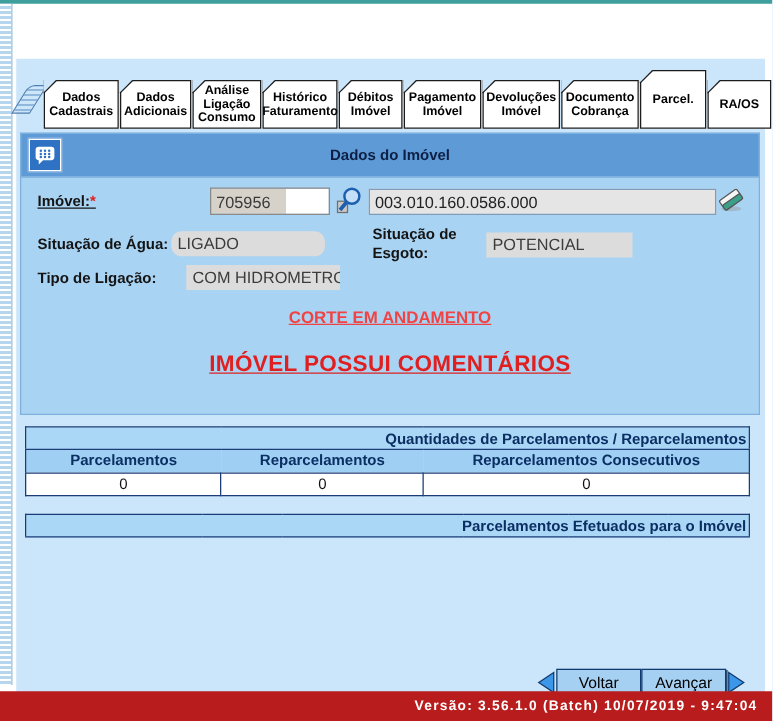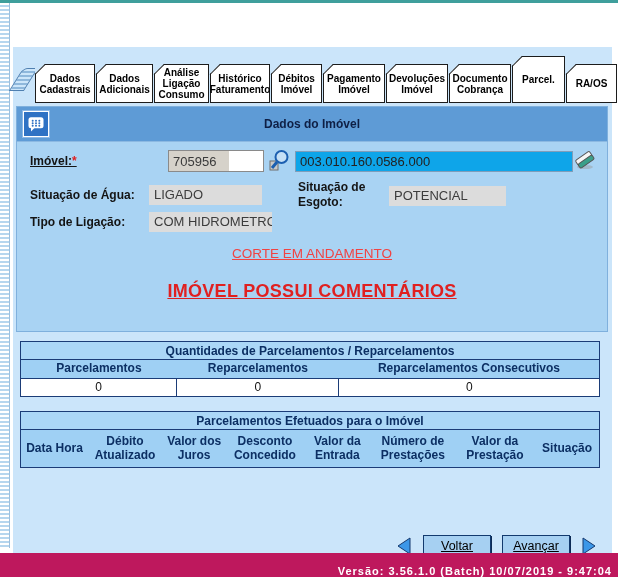--- a/index.html
+++ b/index.html
@@ -38,54 +38,54 @@
     font-size:12px; font-weight:bold; color:#0e1f45; }
   .panel-body { position:relative; height:189px; font-size:12px; }
   .flabel { position:absolute; font-weight:bold; color:#141414; }
   .req { color:#e02020; }
   .imovel-input { position:absolute; left:151px; top:8px; width:96px; height:22px;
     border:1px solid #8a8a8a; background:linear-gradient(90deg,#d6d2ca 0 64%,#ffffff 64%);
     font-family:"Liberation Sans",sans-serif; font-size:13px; color:#3a3a3a; padding:0 4px; }
   .icon-btn { position:absolute; width:24px; height:24px; background:transparent; border:none;
     cursor:pointer; padding:0; }
   .inscricao-input { position:absolute; left:278px; top:9px; width:278px; height:21px;
-    border:1px solid #7f9db9; background:#0ea5e9; font-family:"Liberation Sans",sans-serif;
+    border:1px solid #7f9db9; background:#e5e5e5; font-family:"Liberation Sans",sans-serif;
     font-size:13px; color:#222; padding:0 4px; }
   .gbox { position:absolute; height:20px; background:#dcdcdc; color:#3c3c3c; font-size:13px;
     padding:2px 5px; overflow:hidden; white-space:nowrap; }
-  .alert-link { position:absolute; left:0; right:0; text-align:center; text-decoration:underline; cursor:pointer; }
+  .alert-link { position:absolute; left:0; right:0; text-align:center; text-decoration:underline; cursor:pointer;font-weight:bold; }
   .corte { top:104px; color:#f04343; font-size:13.5px; }
   .coment { top:139px; color:#e02020; font-size:18px; font-weight:bold; letter-spacing:0.3px; }
 
   
   table { border-collapse:collapse; table-layout:fixed; }
   .qtable { position:absolute; left:7px; top:294px; width:580px; border:1px solid #1b3c77;
     font-size:12px; }
   .ptable { position:absolute; left:7px; top:364px; width:580px; border:1px solid #1b3c77;
     font-size:12px; }
   .ttitle { background:#abd7f7; border-bottom:1px solid #1b3c77; font-weight:bold; color:#0c2f63;
-    text-align:center; height:18px; padding:1px 2px; }
+    text-align:right; height:18px; padding:1px 2px; }
   .cols th { background:#9fd0f4; font-weight:bold; color:#0c2f63; text-align:center;
     padding:2px 2px; line-height:1.15; }
   .qtable tbody td { background:#ffffff; border:1px solid #1b3c77; text-align:center;
     height:18px; color:#111; }
   .ptable .cols th { height:38px; vertical-align:middle; }
   .nowrap { white-space:nowrap; }
 
   
-  .nav-buttons { position:absolute; right:14px; top:488px; display:flex; align-items:center; gap:11px;text-decoration:underline; }
+  .nav-buttons { position:absolute; right:14px; top:488px; display:flex; align-items:center; gap:0; }
   .btn { background:#a6d0f2; border:1px solid #123a6e; box-shadow:1px 1px 0 0 #0d2b55;
     color:#000; font-family:"Liberation Sans",sans-serif; font-size:12.5px; height:21px;
     min-width:68px; cursor:pointer; padding:1px 10px; }
   .arrow-btn { background:transparent; border:none; width:17px; height:20px; padding:0; cursor:pointer; }
   .divider { position:absolute; left:5px; top:516px; width:589px; height:2px; background:#1c3c5e; }
   .cancel-btn { position:absolute; left:20px; top:521px; }
-  .footer { position:absolute; left:0; bottom:0; width:618px; height:24px; background:#be185d;
+  .footer { position:absolute; left:0; bottom:0; width:618px; height:24px; background:#b91c1c;
     color:#ffffff; font-size:11px; font-weight:bold; letter-spacing:1px; display:flex;
-    align-items:flex-end; justify-content:flex-end; padding-right:6px; }
+    align-items:center; justify-content:flex-end; padding-right:12px; }
 </style>
 </head>
 <body>
 
 <div class="page">
   <div class="top-line"></div>
   <div class="left-rail"></div>
 
   <div class="content">
 
@@ -168,21 +168,21 @@
           <svg width="24" height="24" viewBox="0 0 24 24">
             <ellipse cx="12" cy="19" rx="8" ry="2" fill="#9a9a9a" opacity="0.45"></ellipse>
             <g transform="rotate(-35 12 12)">
               <rect x="3.5" y="7" width="17" height="6" rx="1.5" fill="#f6f6f6" stroke="#555" stroke-width="1"></rect>
               <rect x="3.5" y="11.5" width="17" height="5" rx="1.5" fill="#3aa08a" stroke="#555" stroke-width="1"></rect>
             </g>
           </svg>
         </button>
 
         <span class="flabel" style="left:13px; top:46px;">Situação de Água:</span>
-        <div class="gbox" style="left:132px; top:43px; width:113px;">LIGADO</div>
+        <div class="gbox" style="left:120px; top:43px; width:123px;border-radius:8px;">LIGADO</div>
 
         <span class="flabel" style="left:281px; top:38px; width:80px; line-height:1.25;">Situação de Esgoto:</span>
         <div class="gbox" style="left:372px; top:44px; width:117px;">POTENCIAL</div>
 
         <span class="flabel" style="left:13px; top:73px;">Tipo de Ligação:</span>
         <div class="gbox" style="left:132px; top:70px; width:123px;">COM HIDROMETRO</div>
 
         <a class="alert-link corte">CORTE EM ANDAMENTO</a>
         <a class="alert-link coment">IMÓVEL POSSUI COMENTÁRIOS</a>
       </div>
@@ -221,30 +221,20 @@
           <col style="width:12%">
         <col style="width:10.5%">
           <col style="width:13%">
           <col style="width:12.5%">
           <col style="width:10%">
       </colgroup>
       <thead>
         <tr>
             <th class="ttitle" colspan="8">Parcelamentos Efetuados para o Imóvel</th>
           </tr>
-        <tr class="cols">
-          <th class="nowrap">Data Hora</th>
-          <th>Débito Atualizado</th>
-          <th>Valor dos Juros</th>
-          <th>Desconto Concedido</th>
-          <th>Valor da Entrada</th>
-          <th>Número de Prestações</th>
-          <th>Valor da Prestação</th>
-          <th>Situação</th>
-        </tr>
       </thead>
       <tbody></tbody>
     </table>
 
     <div class="nav-buttons">
       <button class="arrow-btn">
         <svg width="17" height="20" viewBox="0 0 17 20">
             <polygon points="15,2 3,10 15,18" fill="#3c97e8" stroke="#14386e" stroke-width="1"></polygon>
           </svg>
       </button>

